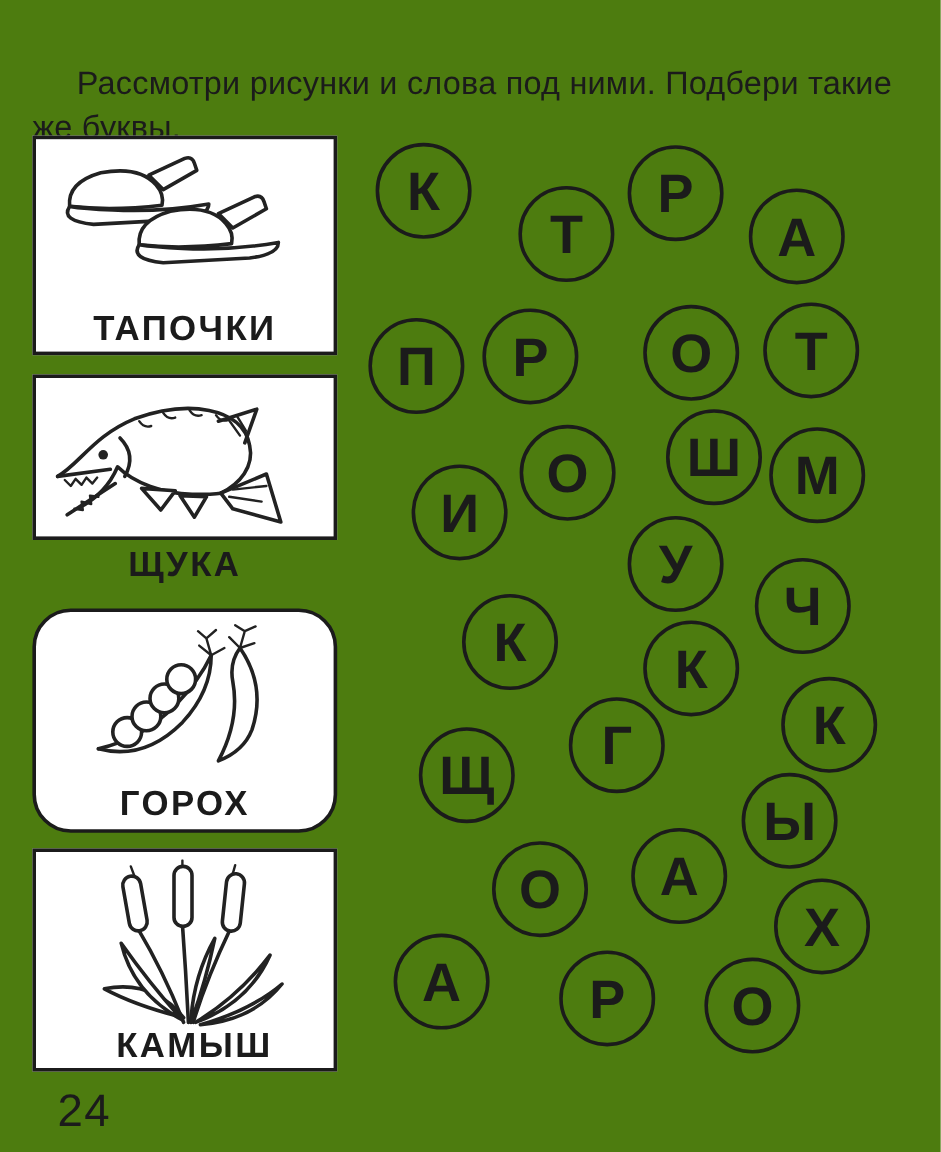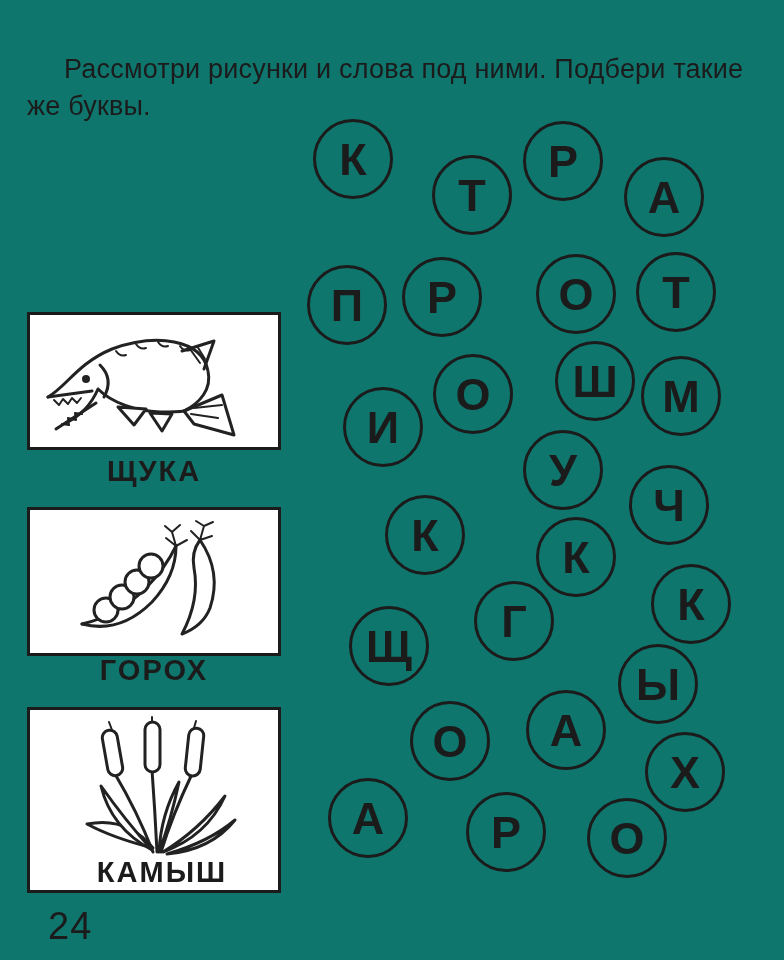--- a/index.html
+++ b/index.html
@@ -1,31 +1,31 @@
 <!DOCTYPE html>
 <html><head>
 <meta charset="utf-8">
 <style>
   html,body{margin:0;padding:0;background:#fff;}
   .page{
-    position:relative;width:784px;height:960px;background:#0f766e;
+    position:relative;width:784px;height:960px;background:#4d7c0f;
     font-family:"Liberation Sans",sans-serif;color:#1b1b1b;overflow:hidden;
   }
   .instructions{
     position:absolute;left:27px;top:24px;width:738px;
     font-size:27px;line-height:1.38;text-indent:37px;letter-spacing:.2px;
   }
   .card{
     position:absolute;left:27px;width:254px;box-sizing:border-box;
     border:3px solid #1b1b1b;background:#fff;
     display:flex;flex-direction:column;align-items:center;
   }
   #card-slippers{top:113px;height:183px;}
   #card-pike{top:312px;height:138px;}
-  #card-peas{top:507px;height:149px;}
+  #card-peas{top:507px;height:187px;border-radius:32px;}
   #card-reeds{top:707px;height:186px;padding-left:16px;}
   .card svg{margin-top:6px;flex:0 0 auto;}
   .card .word{
     margin-top:auto;margin-bottom:9px;
     font-size:29px;font-weight:bold;letter-spacing:2px;
   }
   .letters-field{position:absolute;left:0;top:0;width:784px;height:960px;}
   .circle{
     position:absolute;width:80px;height:80px;border:3px solid #1b1b1b;
     border-radius:50%;box-sizing:border-box;background:transparent;
@@ -46,20 +46,35 @@
   .lineart{fill:none;stroke:#222;stroke-width:3;stroke-linecap:round;stroke-linejoin:round;}
   .thin{stroke-width:2;}
 </style>
 </head>
 <body>
 
 <div class="page">
 
   <p class="instructions">Рассмотри рисунки и слова под ними. Подбери такие же буквы.</p>
 
+  <div class="card" id="card-slippers">
+    <svg width="232" height="136" viewBox="0 0 232 136">
+      <g class="lineart">
+        <path d="M86 24 L116 10 Q122 8 124 14 L126 20 L98 36 Z"></path>
+        <path d="M20 50 Q18 30 46 22 Q78 16 92 32 Q99 40 97 49 Q56 54 20 50 Z" fill="#fff"></path>
+        <path d="M20 50 Q12 62 40 65 L112 61 Q136 58 136 48 Q96 55 56 53 Q32 52 20 50 Z" fill="#fff"></path>
+        <g transform="translate(58,32)">
+          <path d="M86 24 L116 10 Q122 8 124 14 L126 20 L98 36 Z" fill="#fff"></path>
+          <path d="M20 50 Q18 30 46 22 Q78 16 92 32 Q99 40 97 49 Q56 54 20 50 Z" fill="#fff"></path>
+          <path d="M20 50 Q12 62 40 65 L112 61 Q136 58 136 48 Q96 55 56 53 Q32 52 20 50 Z" fill="#fff"></path>
+        </g>
+      </g>
+    </svg>
+    <div class="word">ТАПОЧКИ</div>
+  </div>
 
   <div class="card" id="card-pike">
     <svg width="240" height="134" viewBox="0 0 240 134">
       <g class="lineart">
         <path d="M148 30 L180 20 L170 48" fill="#fff"></path>
         <path d="M156 28 L166 42 M163 25 L171 38" class="thin"></path>
         <path d="M150 90 L188 74 L200 114 L160 103 Z" fill="#fff"></path>
         <path d="M160 87 L188 84 M157 93 L184 97" class="thin"></path>
         <path d="M14 76 C32 66 44 42 78 28 C122 12 168 18 174 50 C178 68 166 82 150 90"></path>
         <path d="M32 102 C48 94 58 82 64 68 C78 82 102 90 126 91 C136 91 144 91 150 90"></path>

